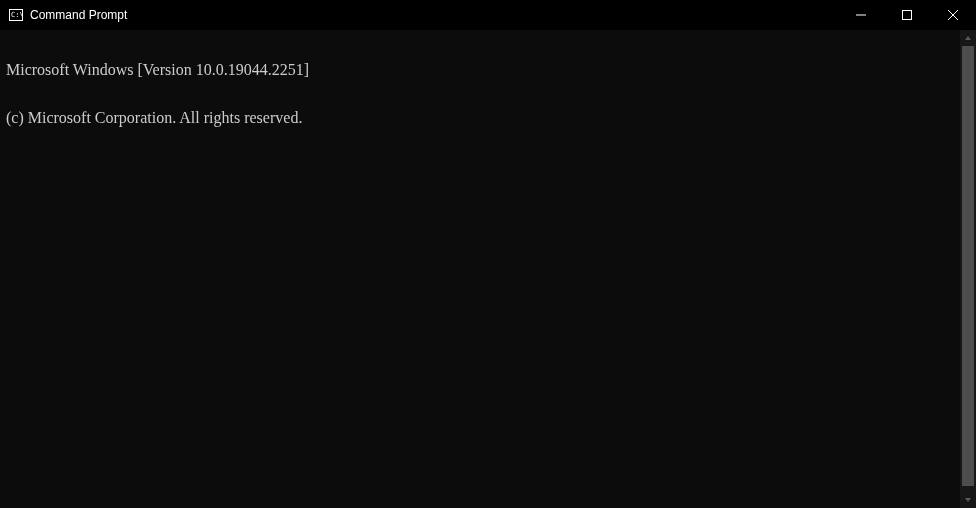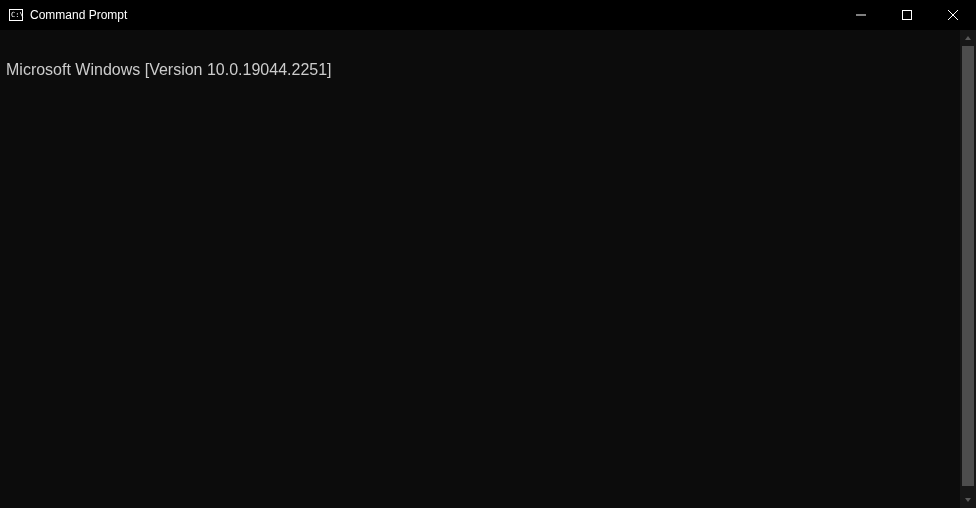--- a/index.html
+++ b/index.html
@@ -60,21 +60,21 @@
   .client {
     flex: 1 1 auto;
     position: relative;
     background: #0c0c0c;
     overflow: hidden;
   }
   .terminal {
     position: absolute;
     top: 0; left: 0; right: 16px; bottom: 0;
     padding: 0 0 14px 6px;
-    font-family: Liberation Sans, sans-serif;
+    font-family: Liberation Serif, serif;
     font-size: 16px;
     line-height: 16px;
     color: #cccccc;
     white-space: pre;
   }
   .term-line { height: 16px; }
   .cursor {
     display: inline-block;
     width: 8px;
     height: 3px;
@@ -138,20 +138,21 @@
           <line x1="0" y1="0" x2="10" y2="10" stroke="#ffffff" stroke-width="1"></line>
           <line x1="10" y1="0" x2="0" y2="10" stroke="#ffffff" stroke-width="1"></line>
         </svg>
       </div>
     </div>
   </div>
 
   <div class="client">
     <div class="terminal">
       <div class="term-line">Microsoft Windows [Version 10.0.19044.2251]</div>
+      <div class="term-line">(c) Microsoft Corporation. All rights reserved.</div>
       <div class="term-line"></div>
     </div>
 
     <div class="scrollbar">
       <div class="scroll-up">
         <svg width="8" height="8" viewBox="0 0 8 8">
             <polygon points="4,2 7,6 1,6" fill="#5a5a5a"></polygon>
           </svg>
       </div>
       <div class="scroll-thumb"></div>

